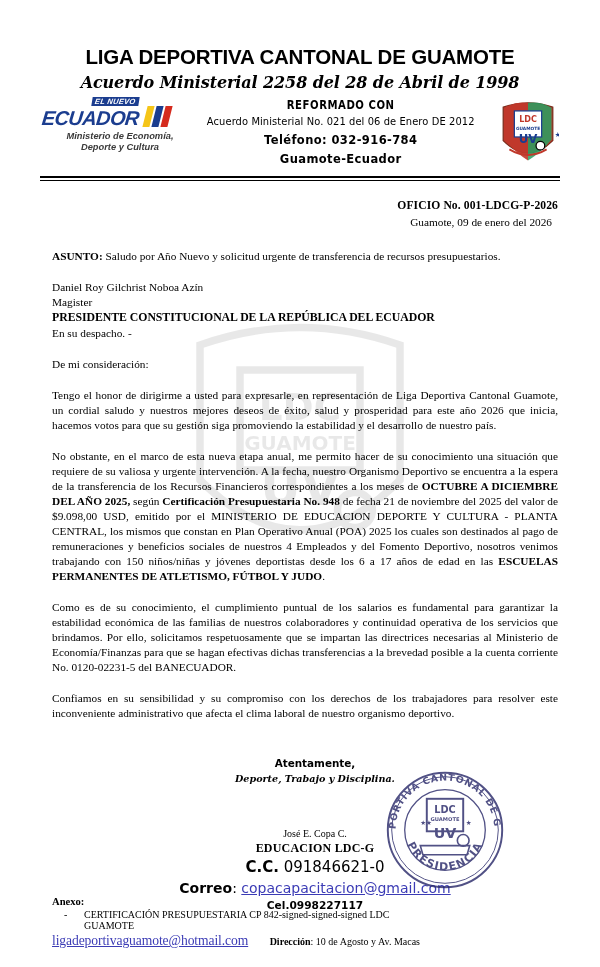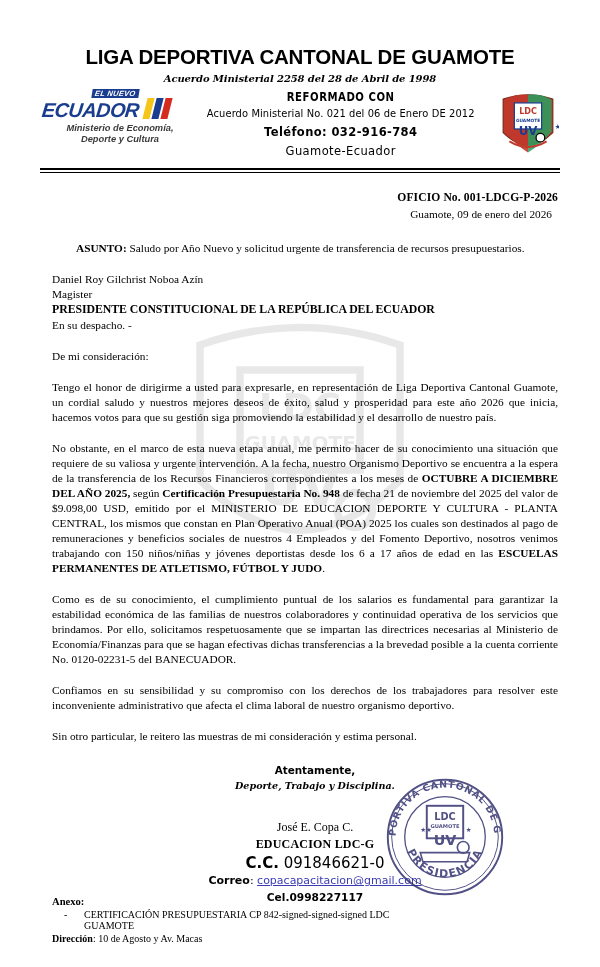--- a/index.html
+++ b/index.html
@@ -51,21 +51,21 @@
     font-size: 20.5px;
     letter-spacing: -0.2px;
     line-height: 1.1;
     white-space: nowrap;
   }
   .lh-script {
     text-align: center;
     font-family: "DejaVu Serif", "Liberation Serif", serif;
     font-style: italic;
     font-weight: bold;
-    font-size: 10px;
+    font-size: 16px;
     margin-top: 4px;
     letter-spacing: -0.1px;
   }
 
   .lh-row {
     display: flex;
     align-items: flex-start;
     justify-content: space-between;
     margin-top: 2px;
   }
@@ -151,21 +151,21 @@
     transform: scaleX(0.9);
     white-space: nowrap;
   }
   .lh-c3 {
     font-weight: bold;
     font-size: 11.5px;
     margin-top: 5px;
     letter-spacing: 0.4px;
   }
   .lh-c4 {
-    font-weight: normal;
+    font-weight: bold;
     font-size: 11.5px;
     margin-top: 5px;
     letter-spacing: 0.4px;
   }
 
   
   .shield-wrap {
     width: 78px;
     flex: 0 0 78px;
     display: flex;
@@ -210,21 +210,21 @@
     margin-right: 6px;
   }
 
   p.para {
     margin: 0;
     text-align: justify;
     text-justify: inter-word;
   }
   .gap-lg { height: 16px; }
 
-  .asunto-block { margin-top: 19px; margin-left: 24px; }
+  .asunto-block { margin-top: 19px; }
   b, strong { font-weight: bold; }
 
   .addr-line { margin: 0; }
 
   
   .sign-area {
     position: relative;
     z-index: 2;
     margin-top: 20px;
     text-align: center;
@@ -236,38 +236,38 @@
     font-size: 10.4px;
   }
   .sg-lema {
     font-family: "DejaVu Serif", "Liberation Serif", serif;
     font-style: italic;
     font-weight: bold;
     font-size: 9.6px;
     margin-top: 2px;
   }
   .sg-name {
-    font-size: 12px;
-    margin-top: 27px;
+    font-size: 10px;
+    margin-top: 41px;
   }
   .sg-role {
     font-weight: bold;
     font-size: 12px;
     margin-top: 1px;
     letter-spacing: 0.2px;
   }
   .sg-cc {
     font-family: "DejaVu Sans", "Liberation Sans", sans-serif;
     font-size: 15px;
     margin-top: 1px;
   }
   .sg-cc b { font-weight: bold; }
   .sg-mail {
     font-family: "DejaVu Sans", "Liberation Sans", sans-serif;
-    font-size: 11px;
+    font-size: 14px;
     margin-top: 1px;
   }
   .sg-mail .lbl { font-weight: bold; }
   .sg-mail a {
     color: #3b3bb5;
     text-decoration: underline;
   }
   .sg-cel {
     font-family: "DejaVu Sans", "Liberation Sans", sans-serif;
     font-weight: bold;
@@ -424,21 +424,20 @@
     <div class="gap-lg"></div>
 
     <p class="para">Como es de su conocimiento, el cumplimiento puntual de los salarios es fundamental para garantizar la estabilidad económica de las familias de nuestros colaboradores y continuidad operativa de los servicios que brindamos. Por ello, solicitamos respetuosamente que se impartan las directrices necesarias al Ministerio de Economía/Finanzas para que se hagan efectivas dichas transferencias a la brevedad posible a la cuenta corriente No. 0120-02231-5 del BANECUADOR.</p>
 
     <div class="gap-lg"></div>
 
     <p class="para">Confiamos en su sensibilidad y su compromiso con los derechos de los trabajadores para resolver este inconveniente administrativo que afecta el clima laboral de nuestro organismo deportivo.</p>
 
     <div class="gap-lg"></div>
 
-    <p class="para">Sin otro particular, le reitero las muestras de mi consideración y estima personal.</p>
 
     <div class="sign-area">
       <div class="sg-atte">Atentamente,</div>
       <div class="sg-lema">Deporte, Trabajo y Disciplina.</div>
       <div class="sg-name">José E. Copa C.</div>
       <div class="sg-role">EDUCACION LDC-G</div>
       <div class="sg-cc"><b>C.C.</b> <span>091846621-0</span></div>
       <div class="sg-mail"><span class="lbl">Correo</span>: <a href="#">copacapacitacion@gmail.com</a></div>
       <div class="sg-cel">Cel.0998227117</div>
 
@@ -465,17 +464,18 @@
         <text x="132" y="92" font-size="10" fill="#2b2b6b">★</text>
         <path d="M62 124 L138 124 L134 138 L66 138 Z" fill="none" stroke="#2b2b6b" stroke-width="2.5"></path>
       </svg>
     </div>
   </div>
 
   <div class="footer">
     <div class="anexo-title">Anexo:</div>
     <div class="anexo-item"><span class="dash">-</span><span>CERTIFICACIÓN PRESUPUESTARIA CP 842-signed-signed-signed LDC GUAMOTE</span></div>
     <div class="foot-row">
+      <a class="foot-mail" href="#">ligadeportivaguamote@hotmail.com</a>
       <div class="foot-dir"><b>Dirección</b><span>: 10 de Agosto y Av. Macas</span></div>
     </div>
   </div>
 
 </div>
 
 </body></html>

